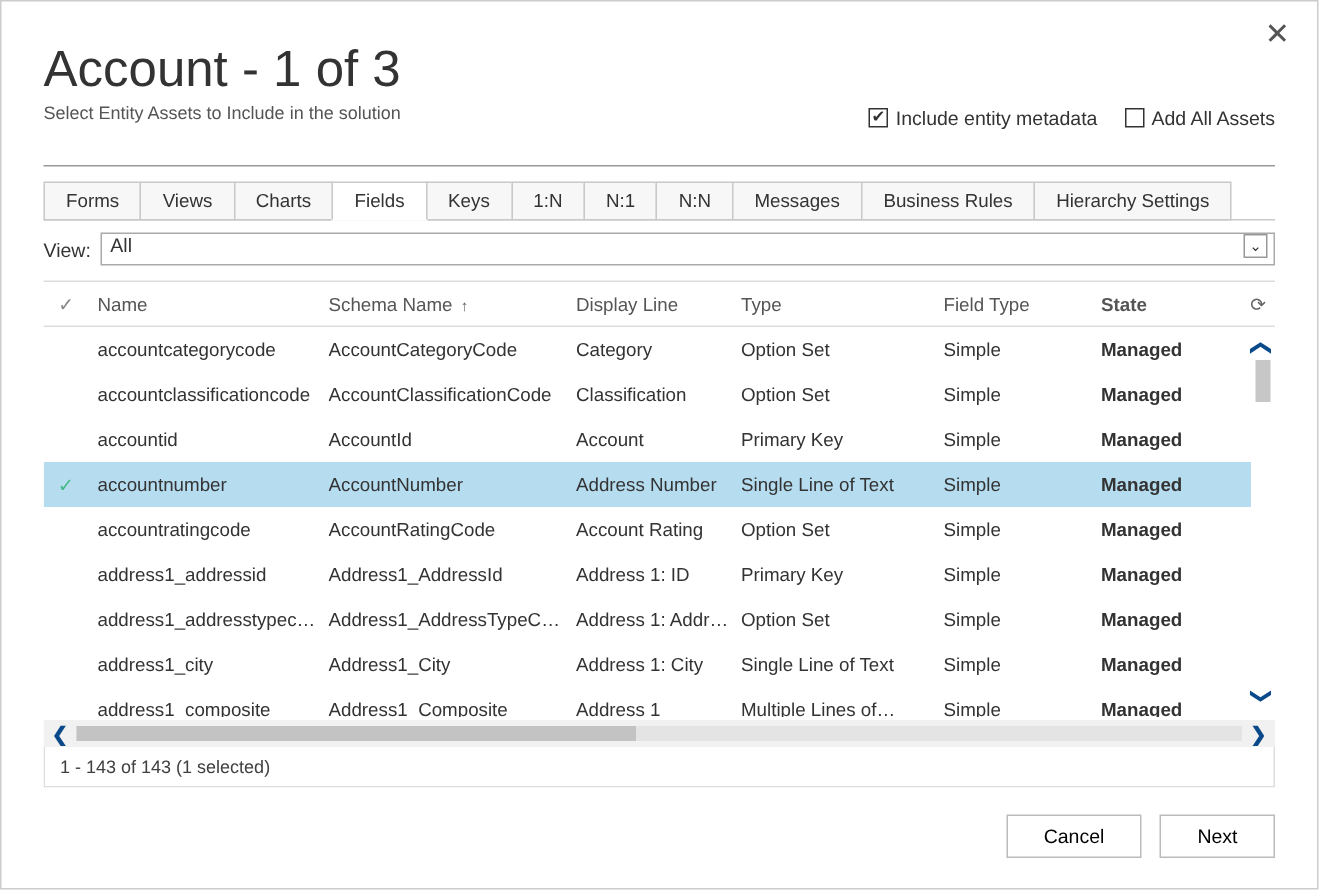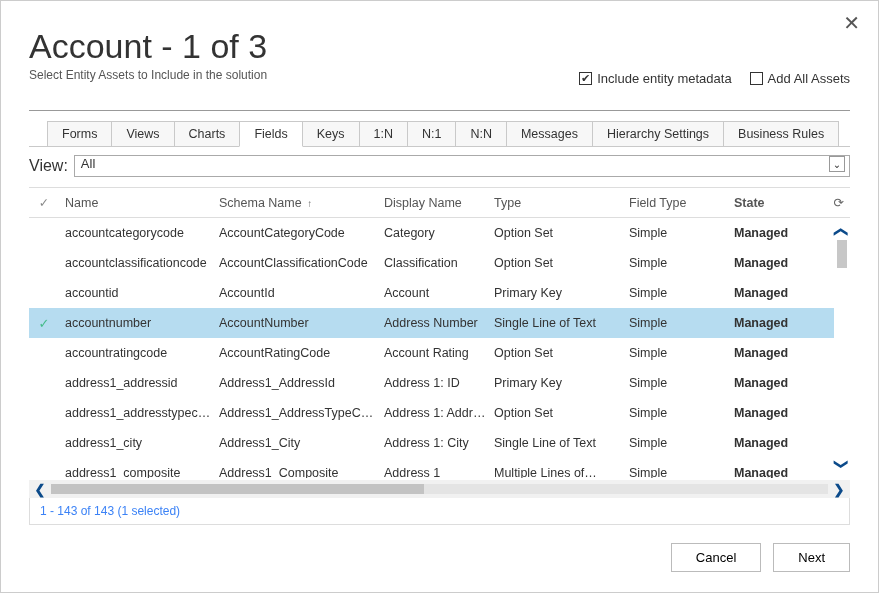--- a/index.html
+++ b/index.html
@@ -65,21 +65,20 @@
     border: 1px solid #333;
     display: inline-flex;
     align-items: center;
     justify-content: center;
     font-size: 11px;
     line-height: 1;
   }
   .tabs {
     display: flex;
     margin-top: 10px;
-    margin-left: 18px;
   }
   .tab {
     border: 1px solid #c9c9c9;
     border-bottom: 1px solid #c9c9c9;
     background: #f7f7f7;
     padding: 5px 14px;
     font-size: 12.5px;
     color: #333;
     margin-right: -1px;
     cursor: pointer;
@@ -93,21 +92,21 @@
   .tabs-wrap {
     border-bottom: 1px solid #c9c9c9;
     margin-top: -1px;
   }
   .view-row {
     display: flex;
     align-items: center;
     margin-top: 8px;
     gap: 6px;
   }
-  .view-label { font-size: 16px; color: #333; }
+  .view-label { font-size: 13px; color: #333; }
   .view-select {
     flex: 1;
     border: 1px solid #aaa;
     background: #fff;
     height: 22px;
     display: flex;
     justify-content: space-between;
     padding: 0 4px 0 6px;
     font-size: 13px;
     cursor: pointer;
@@ -188,21 +187,21 @@
     background: #f1f1f1;
     margin-top: 2px;
   }
   .hscroll .arrow { width: 22px; text-align:center; color:#0b4a8a; font-weight:bold; cursor:pointer;}
   .hscroll .track { flex:1; height:10px; background:#e4e4e4; position:relative;}
   .hscroll .thumb { position:absolute; left:0; top:0; height:10px; width:48%; background:#c3c3c3;}
   .status-row {
     border: 1px solid #ddd;
     border-top: none;
     font-size: 12px;
-    color: #3b82f6;
+    color: #404040;
     padding: 6px 10px;
   }
   .footer {
     display: flex;
     justify-content: flex-end;
     gap: 12px;
     margin-top: 18px;
   }
   .btn {
     border: 1px solid #bbb;
@@ -240,42 +239,42 @@
   <div class="tabs" id="tabs">
       <div class="tab">Forms</div>
       <div class="tab">Views</div>
       <div class="tab">Charts</div>
       <div class="tab active">Fields</div>
       <div class="tab">Keys</div>
       <div class="tab">1:N</div>
       <div class="tab">N:1</div>
       <div class="tab">N:N</div>
       <div class="tab">Messages</div>
+      <div class="tab">Business Rules</div>
       <div class="tab">Hierarchy Settings</div>
-      <div class="tab">Business Rules</div>
     </div>
   <div class="tabs-wrap"></div>
 
   <div class="view-row">
     <span class="view-label">View:</span>
     <div class="view-select">
       <span>All</span>
       <span class="view-caret">⌄</span>
     </div>
   </div>
 
   <div class="grid">
     <div class="grid-header">
       <div class="col-check">✓</div>
       <div class="col-name cell">Name</div>
       <div class="col-schema cell">
         <span>Schema Name</span>
         <span class="sort-arrow">↑</span>
       </div>
-      <div class="col-disp cell">Display Name</div>
+      <div class="col-disp cell">Display Line</div>
       <div class="col-type cell">Type</div>
       <div class="col-ftype cell">Field Type</div>
       <div class="col-state cell">State</div>
       <div class="col-refresh">⟳</div>
     </div>
 
     <div class="grid-body">
       <div class="grid-rows-wrap" id="grid-rows">
           <div class="grid-row">
             <div class="col-check"></div>

